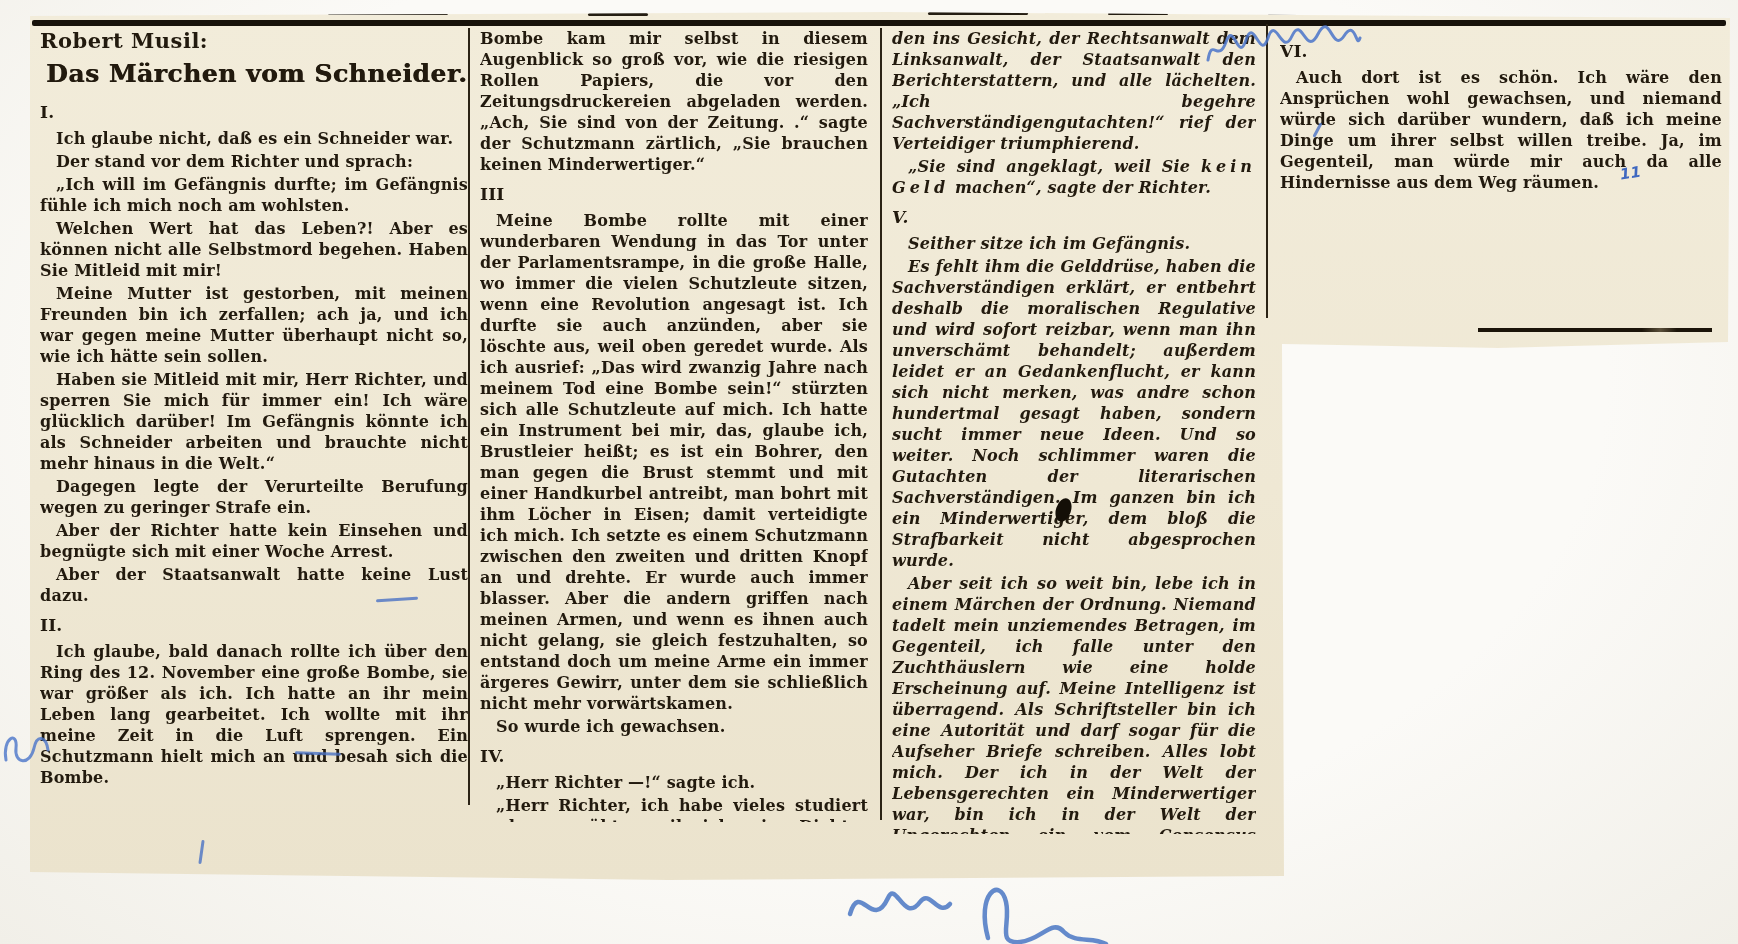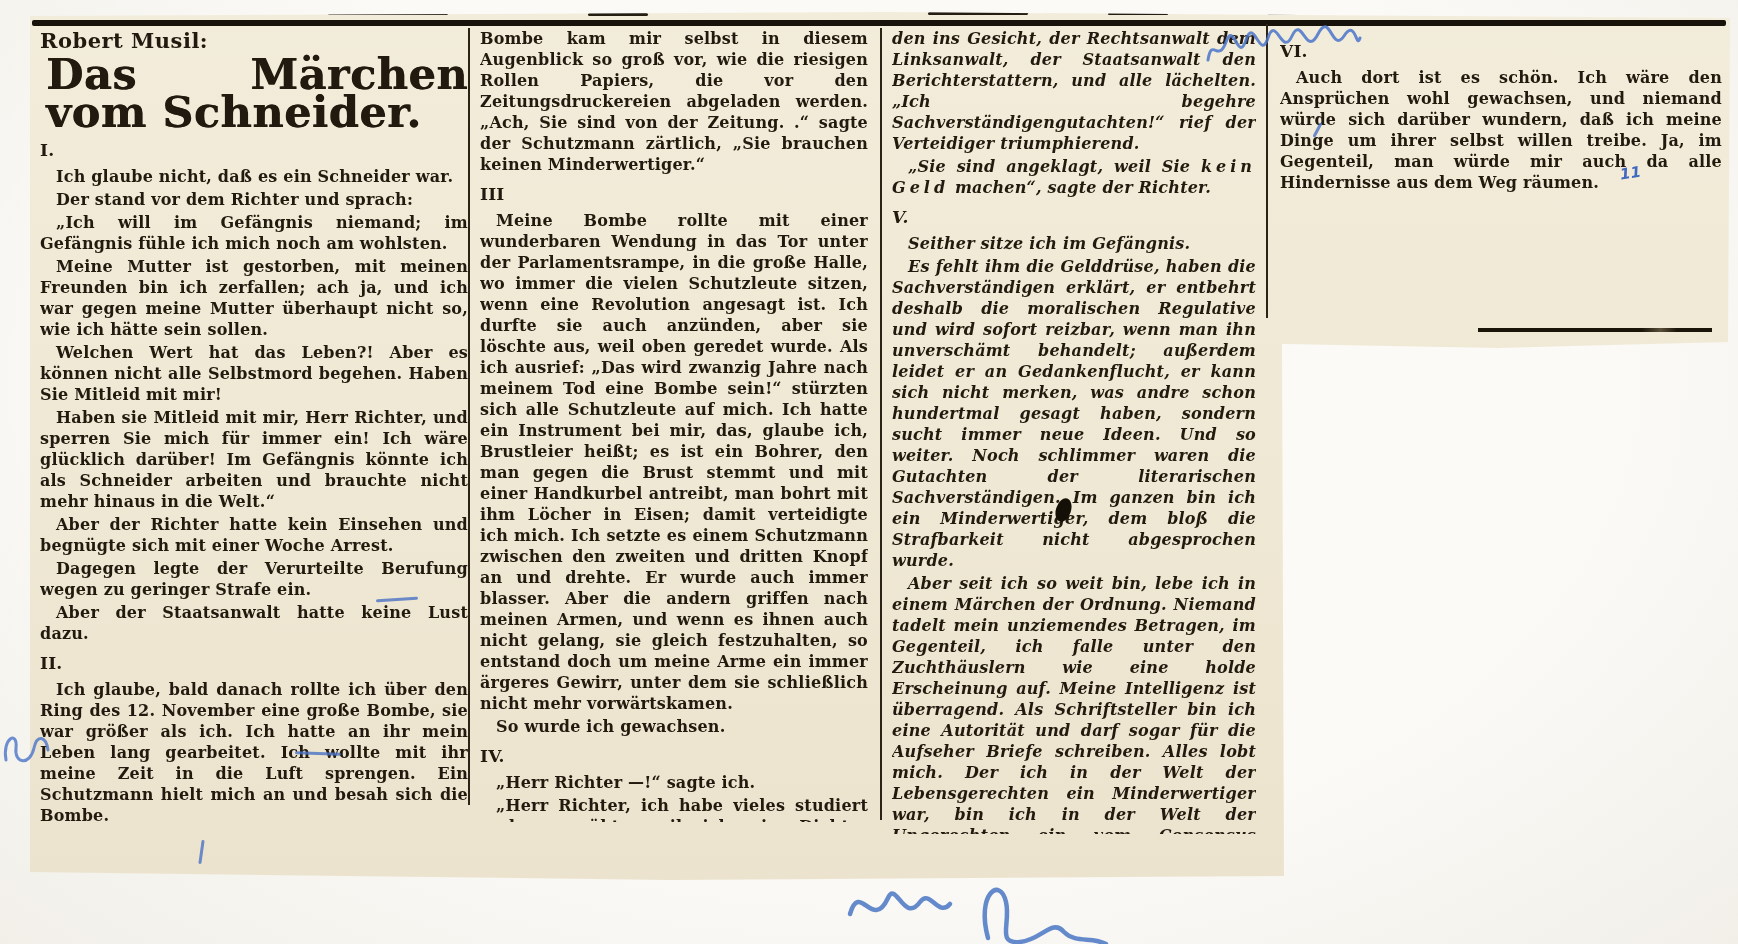--- a/index.html
+++ b/index.html
@@ -36,21 +36,21 @@
   .col{
     position:absolute;overflow:hidden;
     font-size:16px;line-height:21px;font-weight:700;
     text-align:justify;color:#221a0e;
     letter-spacing:.2px;
   }
   .col p{margin:0 0 2px 0;text-indent:16px;}
   .col p.noindent{text-indent:0;}
   .byline{font-size:21px;font-weight:700;margin:0 0 4px 0;letter-spacing:.5px;}
   .headline{
-    font-size:43px;line-height:38px;font-weight:700;margin:2px 0 8px 6px;
+    font-size:25px;line-height:38px;font-weight:700;margin:2px 0 8px 6px;
     letter-spacing:.5px;text-shadow:.6px 0 0 currentColor;
   }
   .sec{
     text-align:left;font-size:17px;font-weight:700;
     margin:9px 0 5px 0;text-indent:0 !important;
   }
   .sperr{letter-spacing:4px;}
   
   .pen{position:absolute;color:#4a72c4;}
   .pen-line{position:absolute;background:#4a72c4;opacity:.8;border-radius:2px;}
@@ -79,26 +79,26 @@
     <div class="vrule" style="left:440px;top:16px;height:777px;"></div>
     <div class="vrule" style="left:852px;top:16px;height:792px;"></div>
     <div class="vrule" style="left:1238px;top:12px;height:294px;"></div>
 
     <div class="col" style="left:12px;top:18px;width:428px;height:792px;">
       <div class="byline">Robert Musil:</div>
       <div class="headline">Das Märchen vom Schneider.</div>
       <div class="sec">I.</div>
       <p>Ich glaube nicht, daß es ein Schneider war.</p>
       <p>Der stand vor dem Richter und sprach:</p>
-      <p>„Ich will im Gefängnis niemand; im Gefängnis fühle ich mich noch am wohlsten.</p>
+      <p>„Ich will im Gefängnis durfte; im Gefängnis fühle ich mich noch am wohlsten.</p>
+      <p>Welchen Wert hat das Leben?! Aber es können nicht alle Selbstmord begehen. Haben Sie Mitleid mit mir!</p>
       <p>Meine Mutter ist gestorben, mit meinen Freunden bin ich zerfallen; ach ja, und ich war gegen meine Mutter überhaupt nicht so, wie ich hätte sein sollen.</p>
-      <p>Welchen Wert hat das Leben?! Aber es können nicht alle Selbstmord begehen. Haben Sie Mitleid mit mir!</p>
       <p>Haben sie Mitleid mit mir, Herr Richter, und sperren Sie mich für immer ein! Ich wäre glücklich darüber! Im Gefängnis könnte ich als Schneider arbeiten und brauchte nicht mehr hinaus in die Welt.“</p>
+      <p>Dagegen legte der Verurteilte Berufung wegen zu geringer Strafe ein.</p>
       <p>Aber der Richter hatte kein Einsehen und begnügte sich mit einer Woche Arrest.</p>
-      <p>Dagegen legte der Verurteilte Berufung wegen zu geringer Strafe ein.</p>
       <p>Aber der Staatsanwalt hatte keine Lust dazu.</p>
       <div class="sec">II.</div>
       <p><span>Ich glaube, bald danach rollte ich über den Ring des 12. November eine große Bombe, sie war größer als ich. Ich hatte an ihr mein Leben lang gearbeitet. Ich wollte mit ihr meine Zeit in die Luft sprengen. Ein Schutzmann hielt mich an und besah sich die Bombe. </span></p>
     </div>
 
     <div class="col" style="left:452px;top:16px;width:388px;height:794px;">
       <p class="noindent">Bombe kam mir selbst in diesem Augenblick so groß vor, wie die riesigen Rollen Papiers, die vor den Zeitungsdruckereien abgeladen werden. „Ach, Sie sind von der Zeitung. .“ sagte der Schutzmann zärtlich, „Sie brauchen keinen Minderwertiger.“</p>
       <div class="sec">III</div>
       <p>Meine Bombe rollte mit einer wunderbaren Wendung in das Tor unter der Parlamentsrampe, in die große Halle, wo immer die vielen Schutzleute sitzen, wenn eine Revolution angesagt ist. Ich durfte sie auch anzünden, aber sie löschte aus, weil oben geredet wurde. Als ich ausrief: „Das wird zwanzig Jahre nach meinem Tod eine Bombe sein!“ stürzten sich alle Schutzleute auf mich. Ich hatte ein Instrument bei mir, das, glaube ich, Brustleier heißt; es ist ein Bohrer, den man gegen die Brust stemmt und mit einer Handkurbel antreibt, man bohrt mit ihm Löcher in Eisen; damit verteidigte ich mich. Ich setzte es einem Schutzmann zwischen den zweiten und dritten Knopf an und drehte. Er wurde auch immer blasser. Aber die andern griffen nach meinen Armen, und wenn es ihnen auch nicht gelang, sie gleich festzuhalten, so entstand doch um meine Arme ein immer ärgeres Gewirr, unter dem sie schließlich nicht mehr vorwärtskamen.</p>
       <p>So wurde ich gewachsen.</p>

